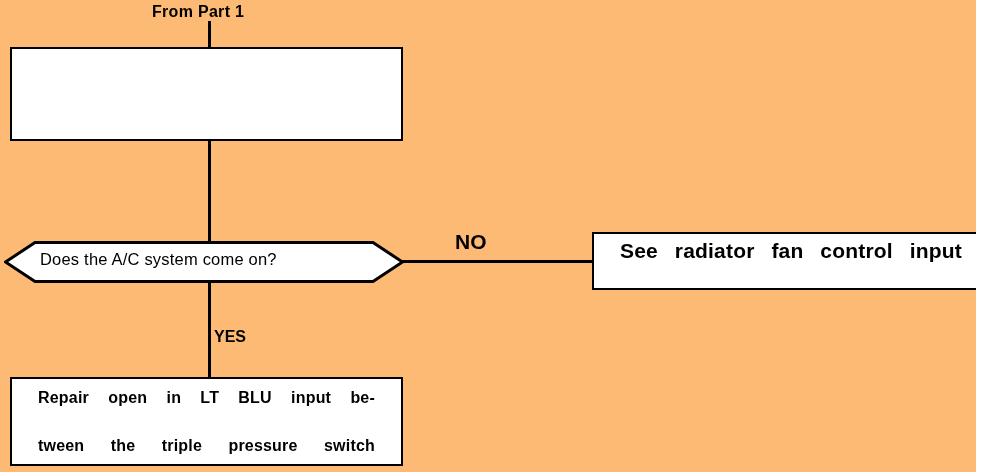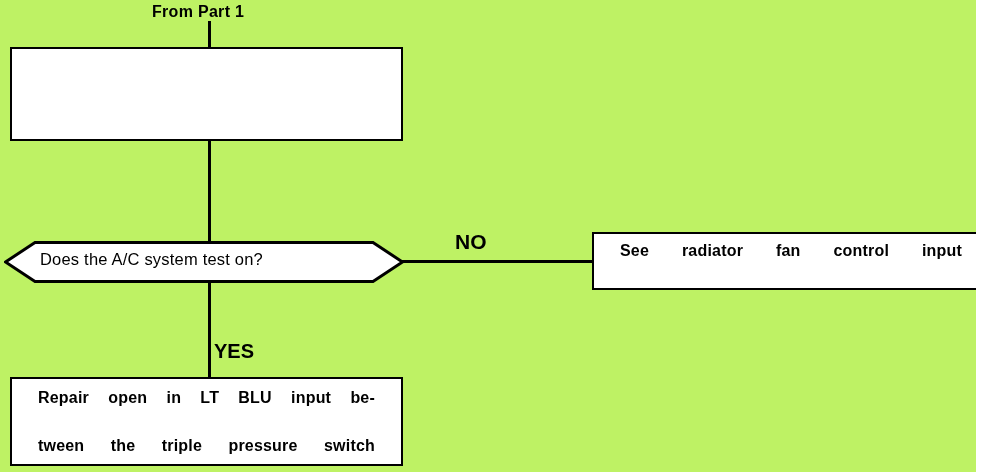--- a/index.html
+++ b/index.html
@@ -4,21 +4,21 @@
 <style>
   html, body {
     margin: 0;
     padding: 0;
     background: #ffffff;
   }
   #canvas {
     position: relative;
     width: 976px;
     height: 472px;
-    background: #bef264;
+    background: #fdba74;
     overflow: hidden;
     font-family: "Liberation Sans", sans-serif;
     color: #000000;
   }
 
   
   .box {
     position: absolute;
     border: 2px solid #000;
     box-sizing: border-box;
@@ -111,30 +111,30 @@
   #result-box {
     left: 592px;
     top: 232px;
     width: 396px;
     height: 58px;
   }
   #result-box-text {
     left: 620px;
     top: 240px;
     width: 342px;
-    font-size: 16px;
+    font-size: 21px;
     line-height: 21px;
     font-weight: bold;
   }
 
   #conn-yes { left: 208px; top: 281px; height: 97px; }
   #yes-label {
     left: 214px;
-    top: 340px;
-    font-size: 20px;
+    top: 328px;
+    font-size: 16px;
   }
 
   #repair-box {
     left: 10px;
     top: 377px;
     width: 393px;
     height: 89px;
   }
   #repair-box-text {
     left: 38px;
@@ -156,21 +156,21 @@
 
   <div class="box" id="step-box"></div>
 
   <div class="vline" id="conn-mid"></div>
 
   <div id="decision-wrap">
     <svg width="400" height="42" viewBox="0 0 400 42">
       <polygon points="1.5,21 31,1.5 369,1.5 398.5,21 369,40.5 31,40.5" fill="#ffffff" stroke="#000000" stroke-width="3" stroke-linejoin="miter"></polygon>
     </svg>
   </div>
-  <div id="decision-text">Does the A/C system test on?</div>
+  <div id="decision-text">Does the A/C system come on?</div>
 
   <div class="hline" id="no-line"></div>
   <div class="label" id="no-label">NO</div>
 
   <div class="box" id="result-box"></div>
   <div class="boxtext" id="result-box-text">
     <span class="jline">See radiator fan control input</span>
   </div>
 
   <div class="vline" id="conn-yes"></div>

